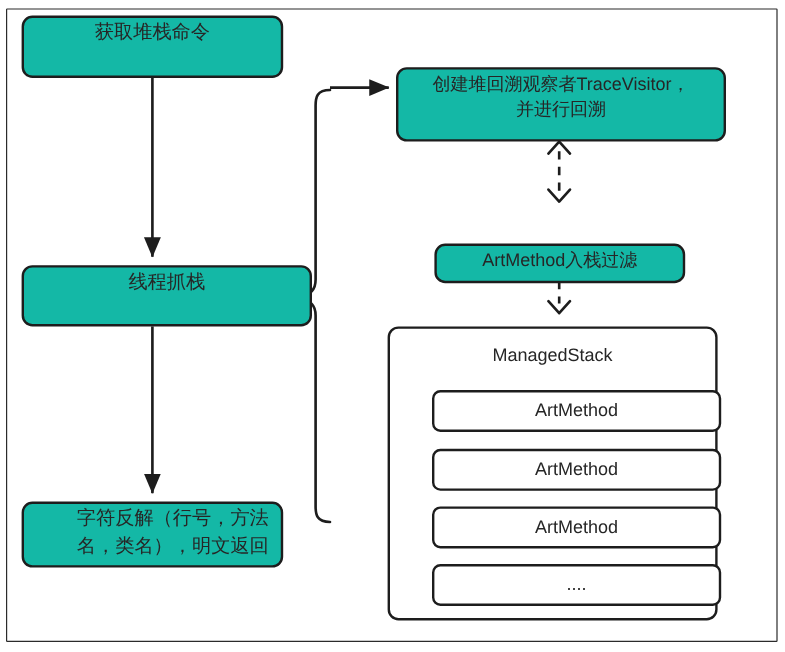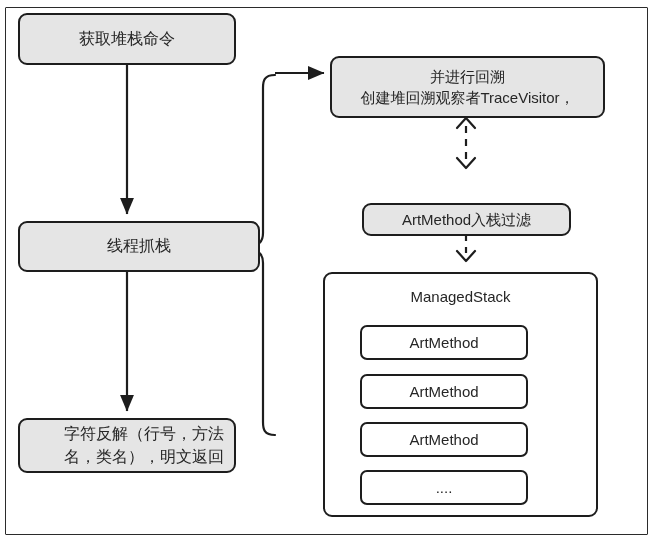--- a/index.html
+++ b/index.html
@@ -27,23 +27,23 @@
     box-sizing: border-box;
     border: 1.6px solid #2b2b2b;
     background: #ffffff;
     border-radius: 1px;
   }
   .node {
     position: absolute;
     box-sizing: border-box;
     border: 2px solid #1d1d1d;
     border-radius: 9px;
-    background: #e5e5e5;
+    background: #14b8a6;
     display: flex;
-    align-items: center;
+    align-items: flex-start;
     justify-content: center;
     text-align: center;
     color: #262626;
     line-height: 1.42;
     padding: 2px 8px;
   }
   .node span { display: block; }
 
   
   #node-get-cmd   { left: 18px;  top: 13px;  width: 218px; height: 52px; font-size: 16px; }
@@ -66,21 +66,21 @@
   #managed-title {
     position: absolute;
     left: 0; top: 14px; width: 100%;
     text-align: center;
     font-size: 15px;
     color: #262626;
   }
   .stack-item {
     position: absolute;
     left: 35px;
-    width: 168px;
+    width: 241px;
     height: 35px;
     box-sizing: border-box;
     border: 2px solid #1d1d1d;
     border-radius: 7px;
     background: #ffffff;
     display: flex;
     align-items: center;
     justify-content: center;
     font-size: 15px;
     color: #262626;
@@ -164,22 +164,22 @@
 
   <div class="node" id="node-decode">
     <div>
       <span>字符反解（行号，方法</span>
       <span>名，类名），明文返回</span>
     </div>
   </div>
 
   <div class="node" id="node-trace">
     <div>
+      <span>创建堆回溯观察者TraceVisitor，</span>
       <span>并进行回溯</span>
-      <span>创建堆回溯观察者TraceVisitor，</span>
     </div>
   </div>
 
   <div class="node" id="node-filter">
     <span>ArtMethod入栈过滤</span>
   </div>
 
   <div id="node-managed">
     <div id="managed-title">ManagedStack</div>
 

